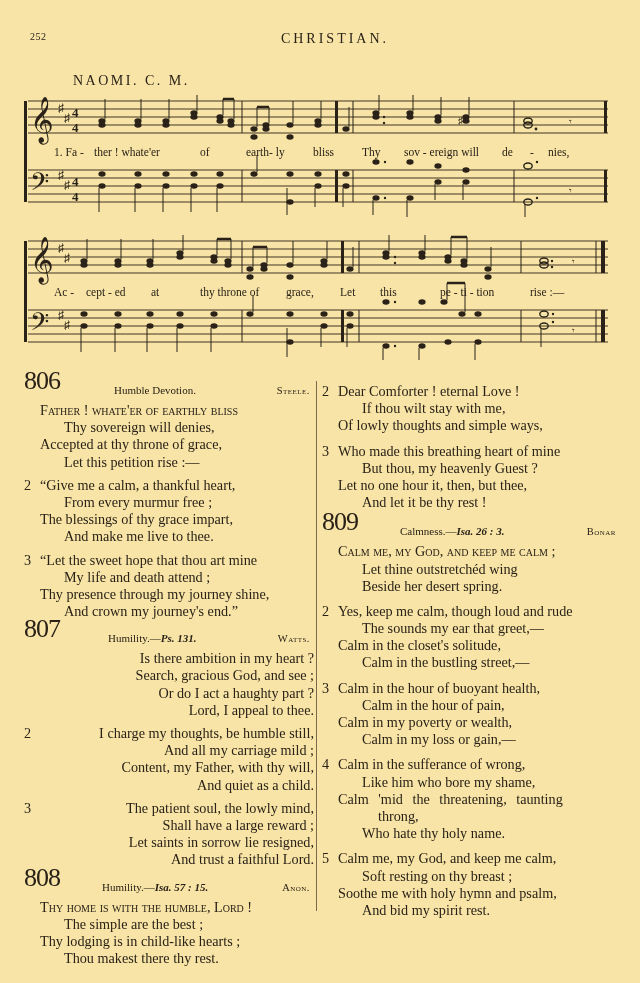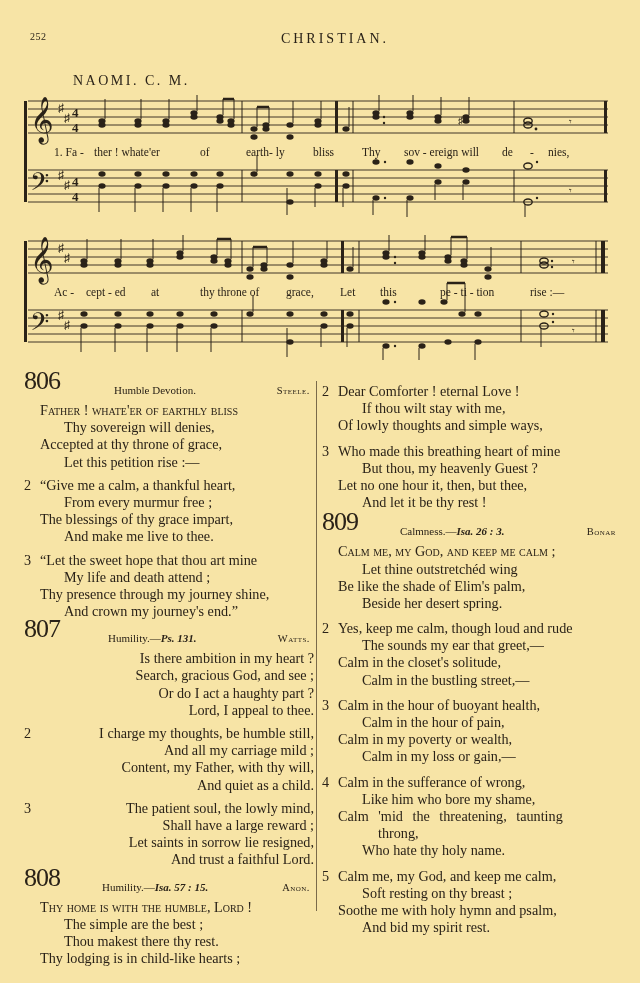--- a/index.html
+++ b/index.html
@@ -439,22 +439,22 @@
 
   <div style="margin-top:2px;">
     <div class="hymn-head">
       <span class="hymn-num">808</span>
       <span class="hymn-title" style="left:78px"><span>Humility.—</span><span class="ref">Isa. 57 : 15.</span></span>
       <span class="hymn-author">Anon.</span>
     </div>
     <div class="stanza">
       <div class="line first"><span class="sc">Thy home is with the humble, Lord !</span></div>
       <div class="line indent2"><span>The simple are the best ;</span></div>
+      <div class="line first"><span>Thy lodging is in child-like hearts ;</span></div>
       <div class="line indent2"><span>Thou makest there thy rest.</span></div>
-      <div class="line first"><span>Thy lodging is in child-like hearts ;</span></div>
     </div>
   </div>
 </div>
 
 <div class="col col-right" style="top:383px;">
   <div>
     <div class="stanza">
       <div class="line first"><span class="vnum">2</span><span>Dear Comforter ! eternal Love !</span></div>
       <div class="line indent2"><span>If thou wilt stay with me,</span></div>
       <div class="line first"><span>Of lowly thoughts and simple ways,</span></div>
@@ -469,21 +469,20 @@
 
   <div style="margin-top:8px;">
     <div class="hymn-head">
       <span class="hymn-num">809</span>
       <span class="hymn-title" style="left:78px"><span>Calmness.—</span><span class="ref">Isa. 26 : 3.</span></span>
       <span class="hymn-author">Bonar</span>
     </div>
     <div class="stanza">
       <div class="line first"><span class="sc">Calm me, my God, and keep me calm ;</span></div>
       <div class="line indent2"><span>Let thine outstretchéd wing</span></div>
-      <div class="line first"><span>Be like the shade of Elim's palm,</span></div>
       <div class="line indent2"><span>Beside her desert spring.</span></div>
     </div>
     <div class="stanza" style="margin-top:8px;">
       <div class="line first"><span class="vnum">2</span><span>Yes, keep me calm, though loud and rude</span></div>
       <div class="line indent2"><span>The sounds my ear that greet,—</span></div>
       <div class="line first"><span>Calm in the closet's solitude,</span></div>
       <div class="line indent2"><span>Calm in the bustling street,—</span></div>
     </div>
     <div class="stanza" style="margin-top:8px;">
       <div class="line first"><span class="vnum">3</span><span>Calm in the hour of buoyant health,</span></div>

